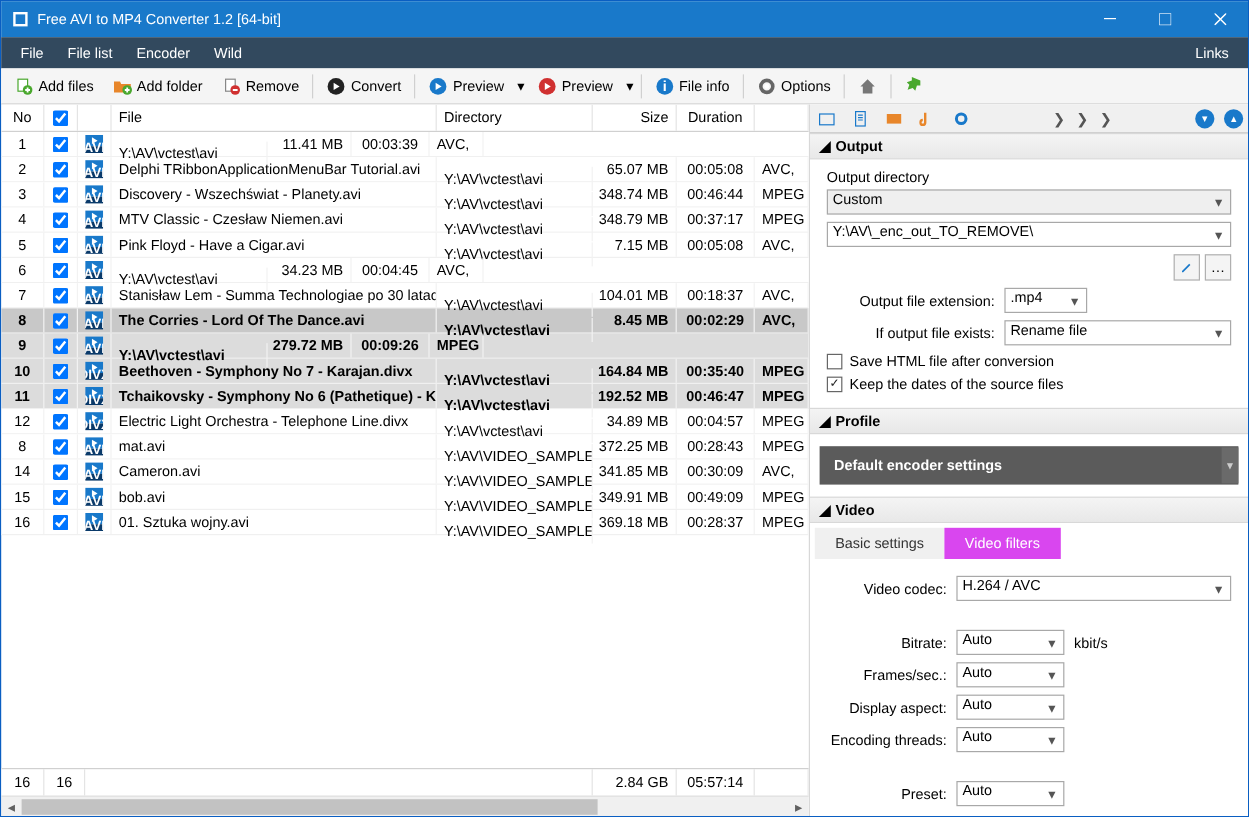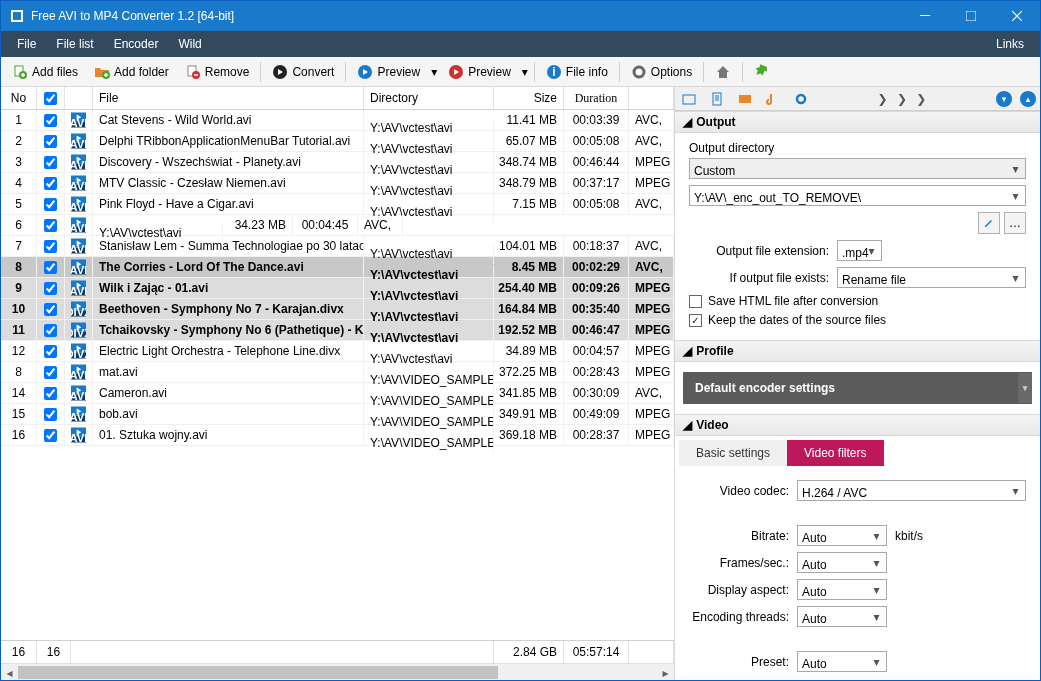--- a/index.html
+++ b/index.html
@@ -20,21 +20,21 @@
 .content { flex:1; display:flex; overflow:hidden; }
 .left { flex:1; display:flex; flex-direction:column; border-right:1px solid #d8d8d8; overflow:hidden; }
 .grid-head { display:flex; background:#fff; border-bottom:1px solid #d0d0d0; height:23px; }
 .grid-head .gh { border-right:1px solid #e4e4e4; padding:3px 6px; font-size:12px; display:flex; align-items:center; overflow:hidden; white-space:nowrap; }
 .gh-no { width:36px; justify-content:center; }
 .gh-chk { width:28px; justify-content:center; }
 .gh-ico { width:28px; }
 .gh-file { flex:1; }
 .gh-dir { width:130px; }
 .gh-size { width:70px; justify-content:flex-end; }
-.gh-dur { width:65px; justify-content:center;font-family:Liberation Serif, serif; }
+.gh-dur { width:65px; justify-content:center; }
 .gh-vc { width:45px; }
 .grid-body { flex:1; overflow-y:auto; overflow-x:hidden; }
 .row { display:flex; height:21px; align-items:center; border-bottom:1px solid #f0f0f0; }
 .row:nth-child(odd){ background:#fff; }
 .row:nth-child(even){ background:#fff; }
 .row.sel { background:#c8c8c8; }
 .row.sel2 { background:#dcdcdc; }
 .row .c { border-right:1px solid #f2f2f2; padding:0 6px; overflow:hidden; white-space:nowrap; text-overflow:ellipsis; display:flex; align-items:center; height:100%; font-size:12px; }
 .c-no { width:36px; justify-content:center; }
 .c-chk { width:28px; justify-content:center; }
@@ -55,31 +55,31 @@
 .right-tabs { height:24px; background:#f0f0f0; border-bottom:1px solid #d0d0d0; display:flex; align-items:center; }
 .right-tabs .rtab { width:28px; height:24px; display:flex; align-items:center; justify-content:center; }
 .right-tabs .chev { flex:1; text-align:center; color:#555; letter-spacing:3px; }
 .right-tabs .circ { width:16px; height:16px; border-radius:50%; background:#1979ca; margin:0 4px; display:flex; align-items:center; justify-content:center; color:#fff; font-size:9px; }
 .right-body { flex:1; overflow-y:auto; overflow-x:hidden; padding:0 0 10px 0; }
 .section-head { background:linear-gradient(#f4f4f4,#e8e8e8); border-top:1px solid #d8d8d8; border-bottom:1px solid #d8d8d8; padding:3px 8px; font-weight:600; font-size:12px; display:flex; align-items:center; gap:4px; }
 .section-body { padding:8px 14px; }
 .field-row { display:flex; align-items:center; margin:6px 0; gap:8px; }
 .field-row .lbl { text-align:right; font-size:12px; }
 .field-row .lbl.w1 { width:140px; }
-.combo { border:1px solid #a8a8a8; background:#fff; height:21px; display:flex; align-items:flex-end; padding:0 4px; position:relative; font-size:12px; }
+.combo { border:1px solid #a8a8a8; background:#fff; height:21px; display:flex; align-items:flex-start; padding:0 4px; position:relative; font-size:12px; }
 .combo .dd { position:absolute; right:2px; top:2px; width:15px; height:15px; display:flex; align-items:center; justify-content:center; color:#555; }
 .combo.full { width:100%; }
 .combo.grey { background:#efefef; }
 .chk-row { display:flex; align-items:center; gap:6px; margin:5px 0; font-size:12px; }
 .chkbox { width:13px; height:13px; border:1px solid #666; background:#fff; display:flex; align-items:center; justify-content:center; font-size:10px; color:#222; }
 .profile-bar { background:#5b5b5b; color:#fff; padding:9px 12px; font-weight:600; font-size:13px; display:flex; align-items:center; justify-content:space-between; margin:0; }
 .profile-bar .pdd { width:14px; height:30px; background:#6a6a6a; margin:-9px -12px -9px 0; display:flex; align-items:center; justify-content:center; color:#ccc; font-size:9px; }
 .video-tabs { display:flex; margin:4px 4px 0 4px; }
 .vtab { padding:5px 16px; font-size:12px; border:1px solid transparent; cursor:default; }
-.vtab.active { background:#be185d; color:#fff; }
+.vtab.active { background:#d946ef; color:#fff; }
 .vtab.inactive { background:#f0f0f0; color:#333; }
 .small-btn { width:22px; height:22px; border:1px solid #b0b0b0; background:#f4f4f4; display:flex; align-items:center; justify-content:center; font-size:12px; }
 .icon-svg { width:16px; height:16px; }
 .file-icon { width:16px; height:16px; }
 input[type=checkbox]{ width:13px; height:13px; }
 
 .ico-green{fill:#4aa82e;} .ico-orange{fill:#e8862a;} .ico-red{fill:#d03030;}
 .ico-play{fill:#1979ca;} .ico-black{fill:#222;} .ico-grey{fill:#777;}
 </style>
 </head>
@@ -223,21 +223,20 @@
               <input type="checkbox" checked="" style="">
             </div>
             <div class="c c-ico">
               <svg class="file-icon" viewBox="0 0 16 16">
                 <rect width="16" height="10" fill="#1979ca"></rect>
                 <path d="M6 2l5 3-5 3z" fill="#fff"></path>
                 <rect y="10" width="16" height="6" fill="#0a3a6a"></rect>
                 <text x="8" y="15" font-size="5" fill="#fff" text-anchor="middle" font-weight="bold">AVI</text>
               </svg>
             </div>
-            <div class="c c-file">Cat Stevens - Wild World.avi</div>
             <div class="c c-dir">Y:\AV\vctest\avi</div>
             <div class="c c-size">11.41 MB</div>
             <div class="c c-dur">00:03:39</div>
             <div class="c c-vc">AVC,</div>
           </div>
           <div class="row">
             <div class="c c-no">2</div>
             <div class="c c-chk">
               <input type="checkbox" checked="" style="">
             </div>
@@ -374,23 +373,22 @@
               <input type="checkbox" checked="" style="">
             </div>
             <div class="c c-ico">
               <svg class="file-icon" viewBox="0 0 16 16">
                 <rect width="16" height="10" fill="#1979ca"></rect>
                 <path d="M6 2l5 3-5 3z" fill="#fff"></path>
                 <rect y="10" width="16" height="6" fill="#0a3a6a"></rect>
                 <text x="8" y="15" font-size="5" fill="#fff" text-anchor="middle" font-weight="bold">AVI</text>
               </svg>
             </div>
-            <div class="c c-file">Wilk i Zając - 01.avi</div>
-            <div class="c c-dir">Y:\AV\vctest\avi</div>
-            <div class="c c-size">254.40 MB</div>
+            <div class="c c-dir">Y:\AV\vctest\avi</div>
+            <div class="c c-size">279.72 MB</div>
             <div class="c c-dur">00:09:26</div>
             <div class="c c-vc">MPEG</div>
           </div>
           <div class="row sel2 bold">
             <div class="c c-no">10</div>
             <div class="c c-chk">
               <input type="checkbox" checked="" style="">
             </div>
             <div class="c c-ico">
               <svg class="file-icon" viewBox="0 0 16 16">
@@ -589,21 +587,21 @@
           <div style="display:flex;justify-content:flex-end;gap:4px;margin-top:6px">
             <div class="small-btn">
                 <svg width="12" height="12" viewBox="0 0 12 12">
                   <path d="M2 9l6-6 1 1-6 6-1 0z" fill="#1979ca"></path>
                 </svg>
               </div>
             <div class="small-btn">…</div>
           </div>
           <div class="field-row">
             <span class="lbl w1">Output file extension:</span>
-            <div class="combo" style="width:45px">
+            <div class="combo" style="width:69px">
                 <span>.mp4</span>
                 <span class="dd">▾</span>
               </div>
           </div>
           <div class="field-row">
             <span class="lbl w1">If output file exists:</span>
             <div class="combo" style="flex:1">
                 <span>Rename file</span>
                 <span class="dd">▾</span>
               </div>

